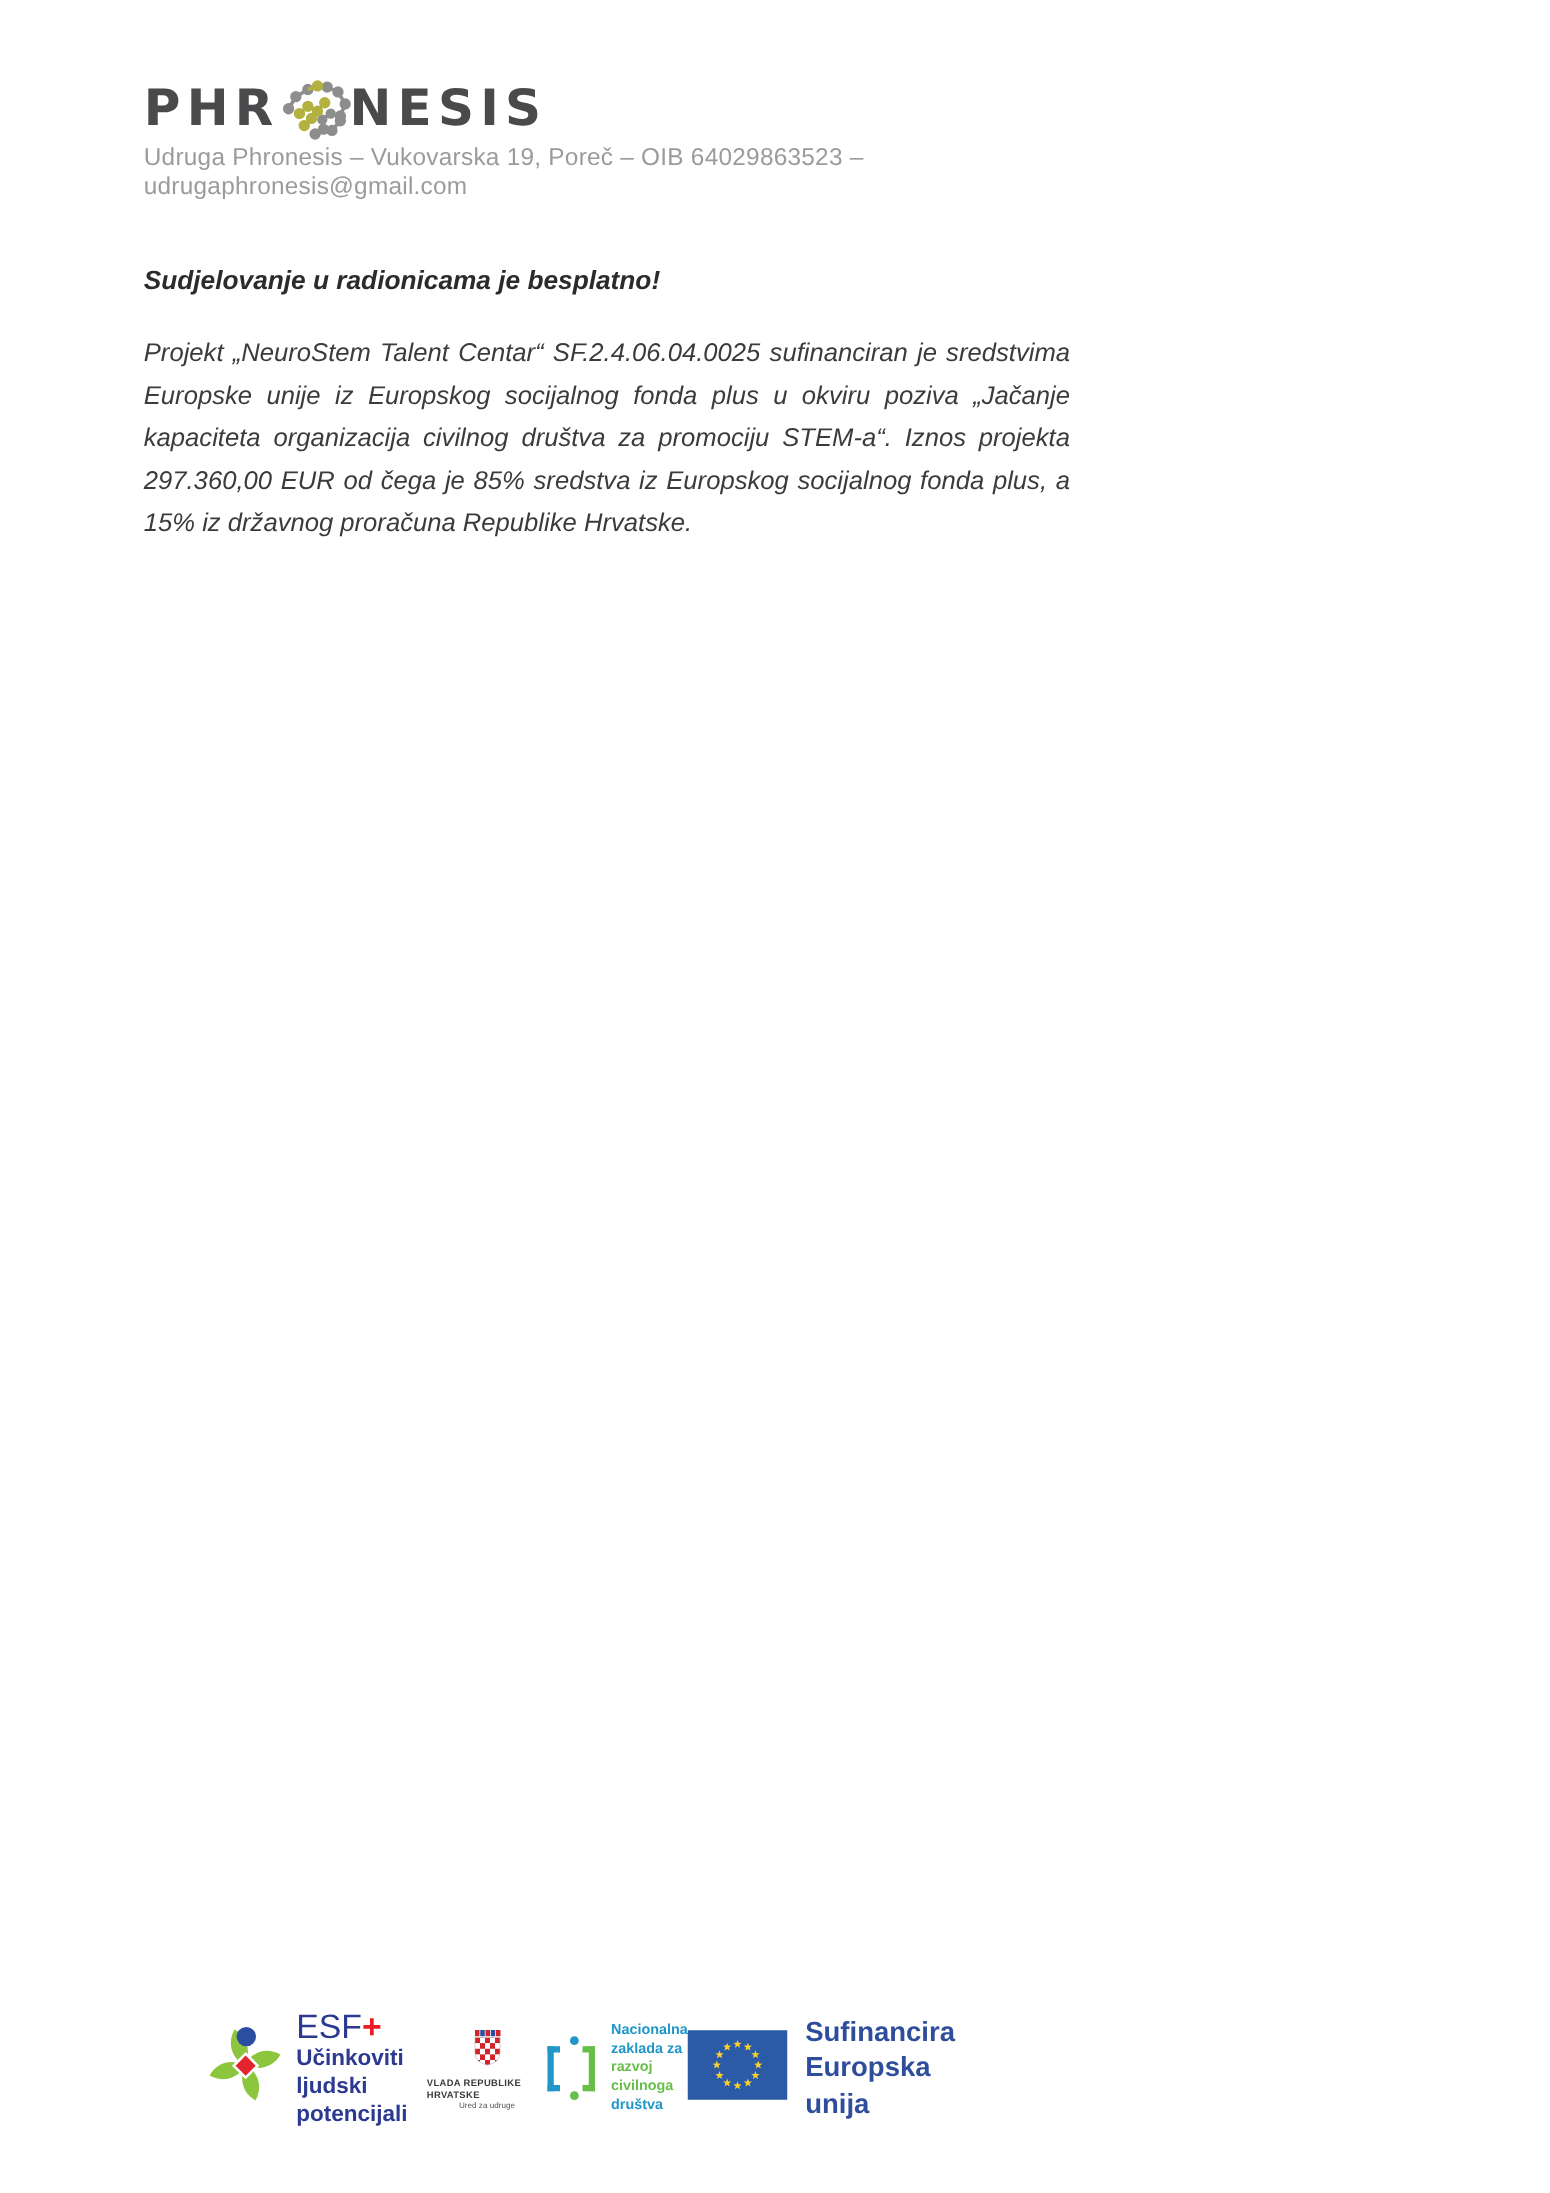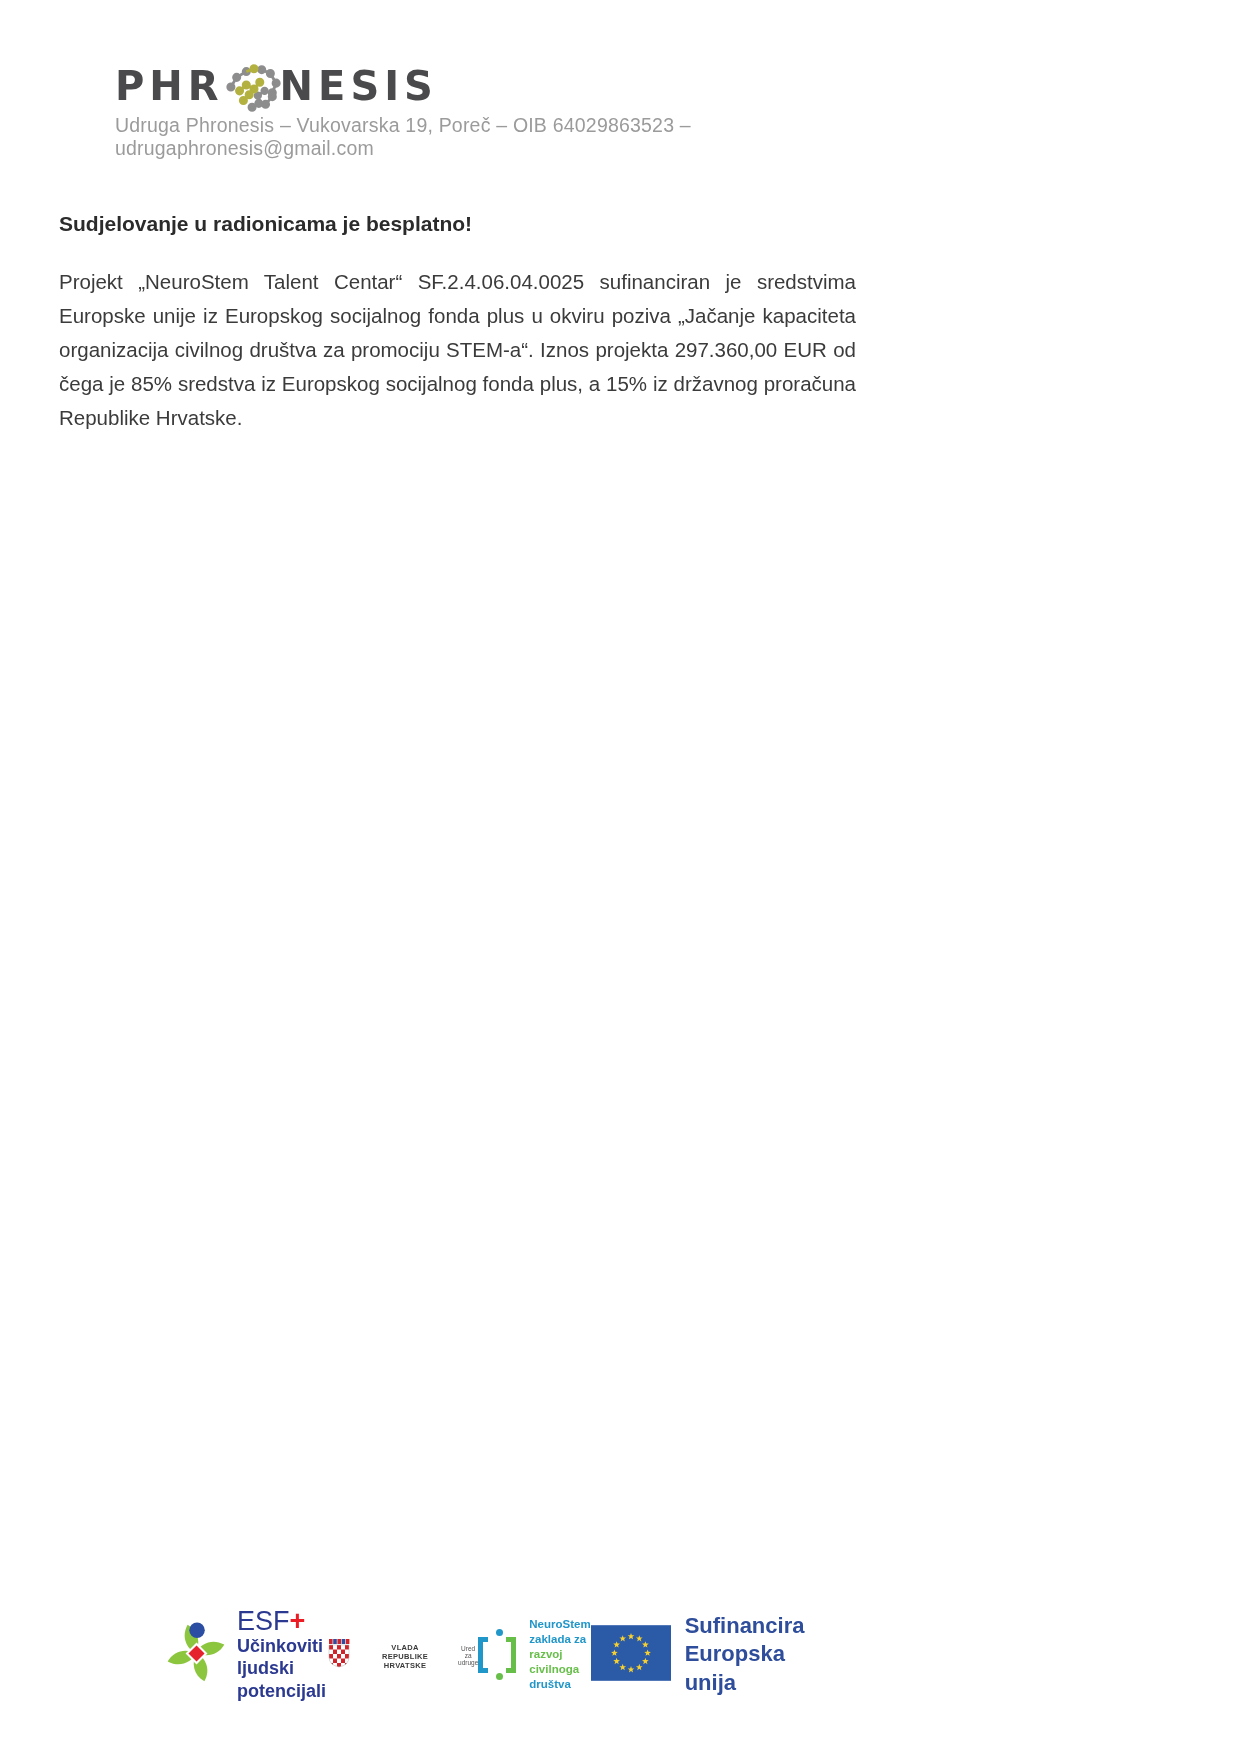--- a/index.html
+++ b/index.html
@@ -24,21 +24,21 @@
     line-height: 1;
   }
   .logo-icon { margin: 0 -2px 0 2px; position: relative; top: 3px; }
   .address-line {
     margin-top: 0;
     font-size: 19.5px;
     color: #9b9b9b;
     letter-spacing: 0.2px;
   }
   
-  .content { padding: 0 140px 0 59px; }
+  .content { padding: 0 140px 0 115px; font-style: italic; }
   .doc-heading {
     margin-top: 52px;
     font-size: 21px;
     font-weight: 700;
     color: #2b2b2b;
   }
   .para {
     margin-top: 29px;
     font-size: 20.5px;
     line-height: 34px;
@@ -55,21 +55,21 @@
     justify-content: space-between;
     align-items: center;
   }
   .logo-block { display: flex; align-items: center; }
   
   .esf-text { margin-left: 10px; }
   .esf-acronym { font-size: 27px; font-weight: 400; color: #2b3990; line-height: 1; }
   .esf-plus { color: #ed1c24; font-weight: 700; }
   .esf-line { font-size: 18px; font-weight: 700; color: #2b3990; line-height: 1.25; }
   
-  .vlada-block { flex-direction: row; text-align: center; gap: 30px; }
+  .vlada-block { flex-direction: column; text-align: left; }
   .vlada-line1 { font-size: 7.5px; font-weight: 700; color: #3a3a3a; letter-spacing: 0.3px; margin-top: 3px; }
   .vlada-line2 { font-size: 6.5px; color: #555; margin-top: 1px; }
   
   .zaklada-icon { position: relative; width: 42px; height: 52px; flex: 0 0 auto; }
   .zk-bracket { position: absolute; top: 8px; width: 10px; height: 36px; }
   .zk-left  { left: 0;  border-left: 5px solid #2196c9; border-top: 5px solid #2196c9; border-bottom: 5px solid #2196c9; }
   .zk-right { right: 4px; border-right: 5px solid #67bf4a; border-top: 5px solid #67bf4a; border-bottom: 5px solid #67bf4a; }
   .zk-dot { position: absolute; width: 7px; height: 7px; border-radius: 50%; }
   .zk-dot-top { background: #2196c9; left: 18px; top: 0; }
   .zk-dot-bottom { background: #67bf4a; left: 18px; bottom: 1px; }
@@ -186,21 +186,21 @@
     </div>
 
     <div class="logo-block">
       <span class="zaklada-icon">
         <span class="zk-bracket zk-left"></span>
         <span class="zk-bracket zk-right"></span>
         <span class="zk-dot zk-dot-top"></span>
         <span class="zk-dot zk-dot-bottom"></span>
       </span>
       <span class="zaklada-text">
-        <span class="zk-blue">NeuroStem</span>
+        <span class="zk-blue">Nacionalna</span>
         <span class="zk-blue">zaklada za</span>
         <span class="zk-green">razvoj</span>
         <span class="zk-green">civilnoga</span>
         <span class="zk-blue">društva</span>
       </span>
     </div>
 
     <div class="logo-block">
       <span>
         <svg id="eu-flag-svg" width="80" height="56" viewBox="0 0 82 57">

